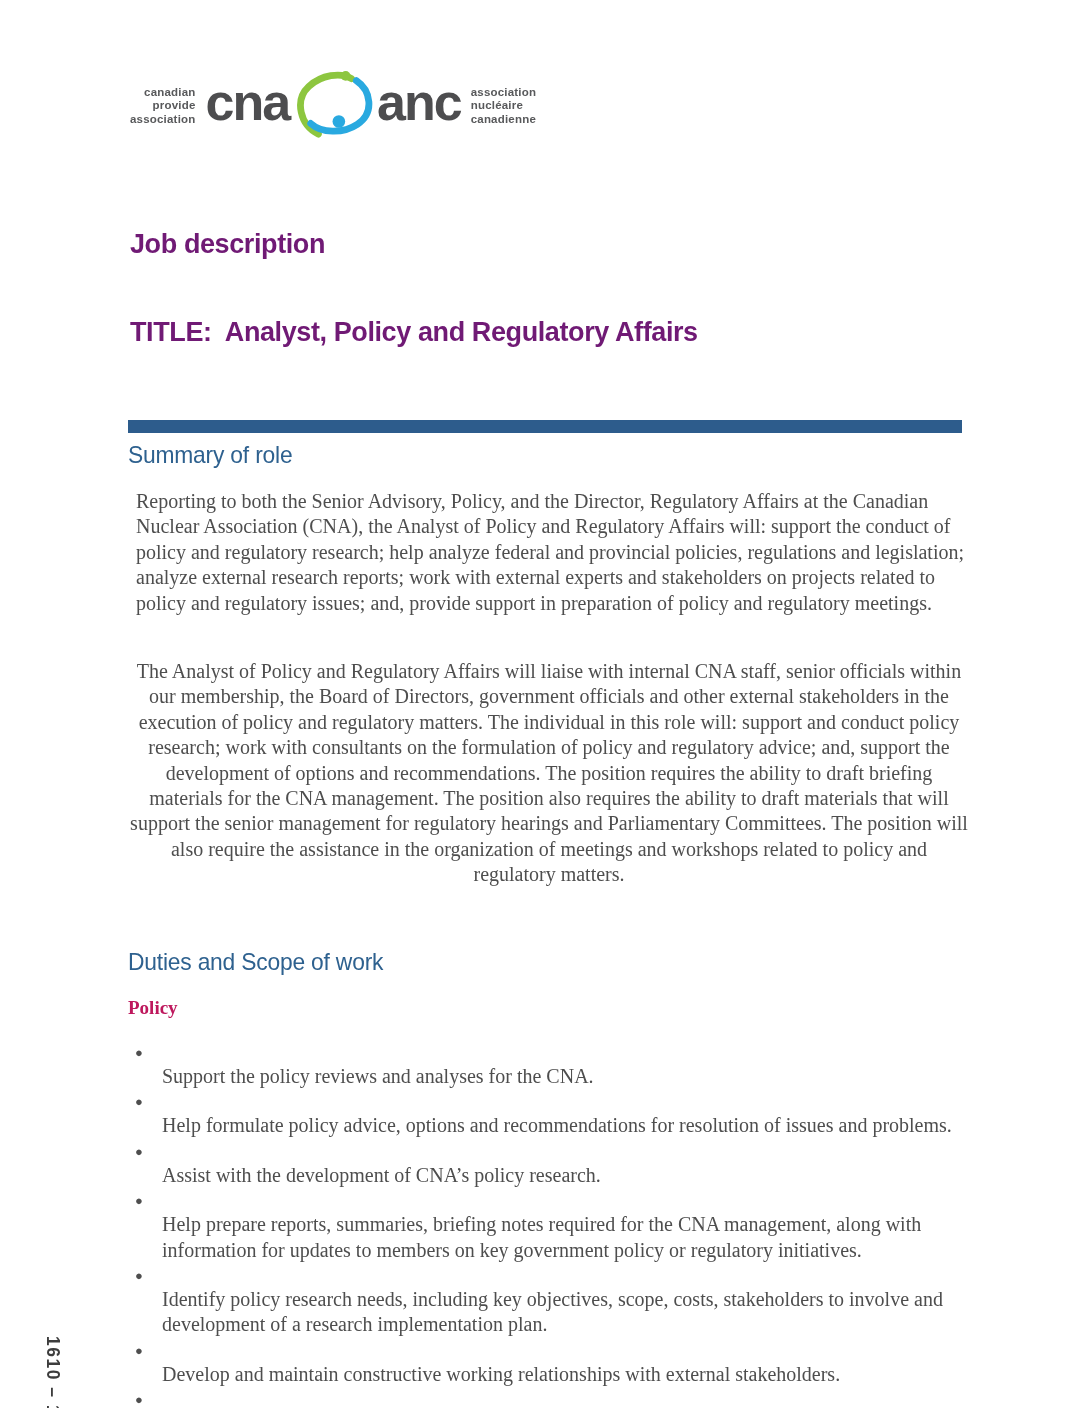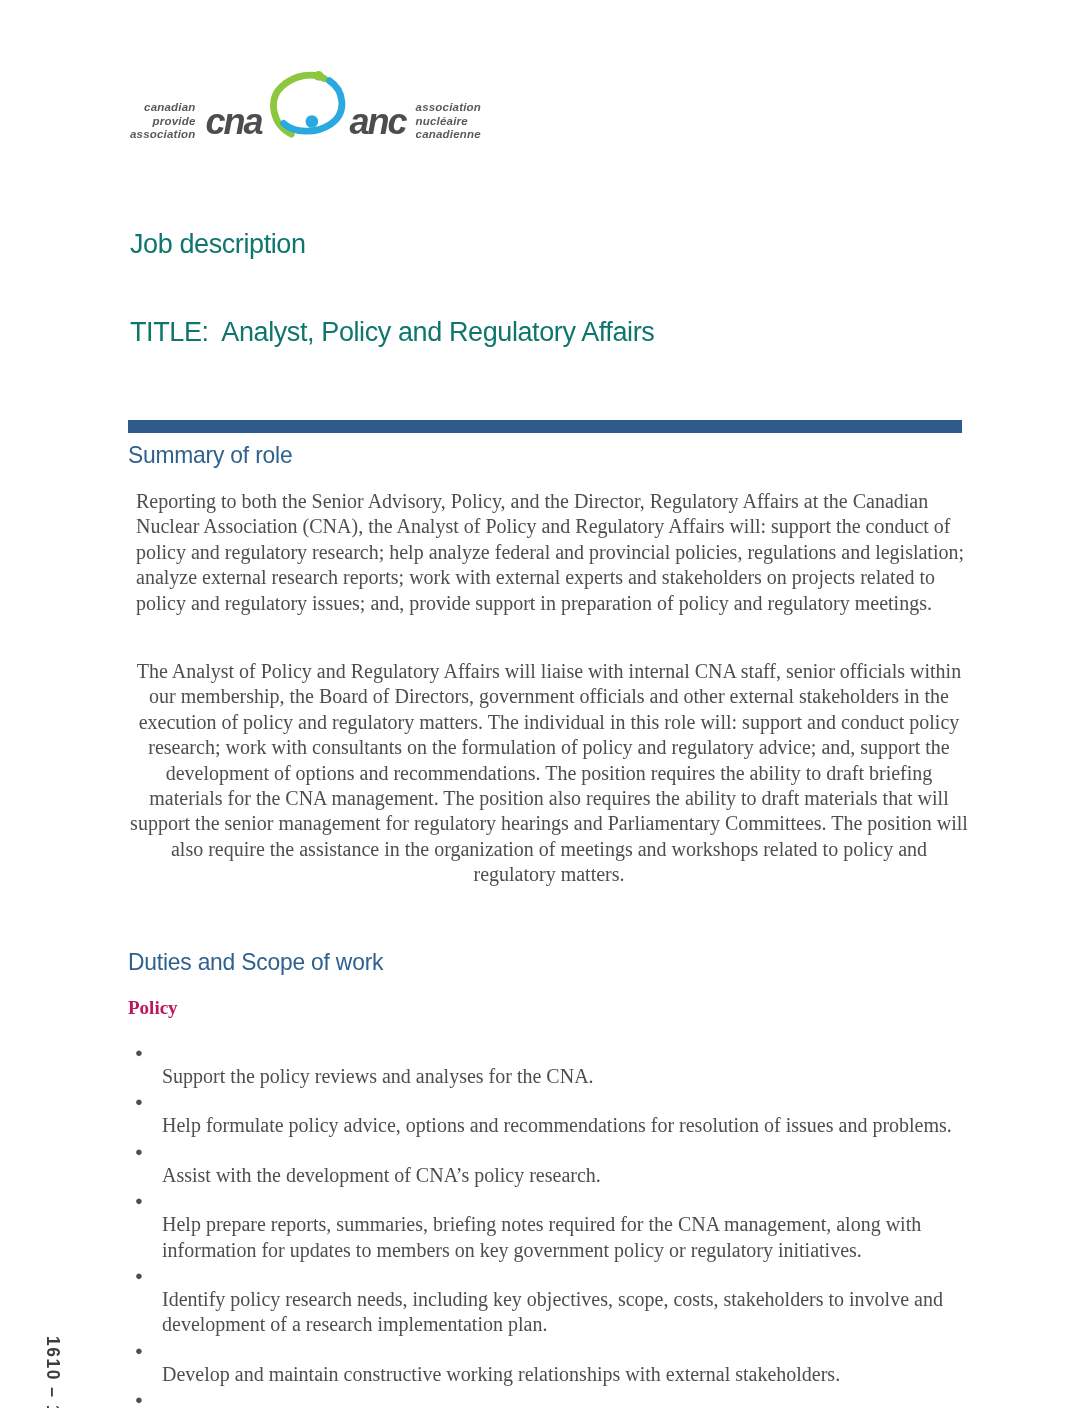--- a/index.html
+++ b/index.html
@@ -7,39 +7,39 @@
     position: relative;
     width: 1088px;
     height: 1408px;
     margin: 0 auto;
     background: #ffffff;
     overflow: hidden;
     font-family: "Liberation Sans", sans-serif;
   }
 
   
-  .logo { position: absolute; left: 130px; top: 70px; display: flex; align-items: flex-end; font-style: italic; }
+  .logo { position: absolute; left: 130px; top: 70px; display: flex; align-items: center; }
   .logo-small {
     font-size: 11.5px; font-weight: bold; color: #58595b;
     line-height: 1.18; letter-spacing: 0.2px;
   }
   .logo-small.left  { text-align: right; }
   .logo-small.right { text-align: left; }
   .wordmark {
-    font-size: 36px; font-weight: bold; color: #4d4d4f;
+    font-size: 52px; font-weight: bold; color: #4d4d4f;
     letter-spacing: -2px; line-height: 0.9; position: relative; top: -4px;
   }
   .wordmark.cna { margin: 0 6px 0 10px; }
   .wordmark.anc { margin: 0 10px 0 4px; }
   .logo-icon { position: relative; top: 0; }
 
   
   .h-main {
     position: absolute; left: 130px;
-    color: #0f766e; font-weight: normal; font-size: 27px;
+    color: #701a75; font-weight: bold; font-size: 27px;
     letter-spacing: -0.4px; white-space: pre-wrap;
   }
   #doc-heading  { top: 229px; }
   #doc-title    { top: 317px; }
 
   .divider-bar {
     position: absolute; left: 128px; top: 420px;
     width: 834px; height: 13px; background: #2d5c8c;
   }
 

